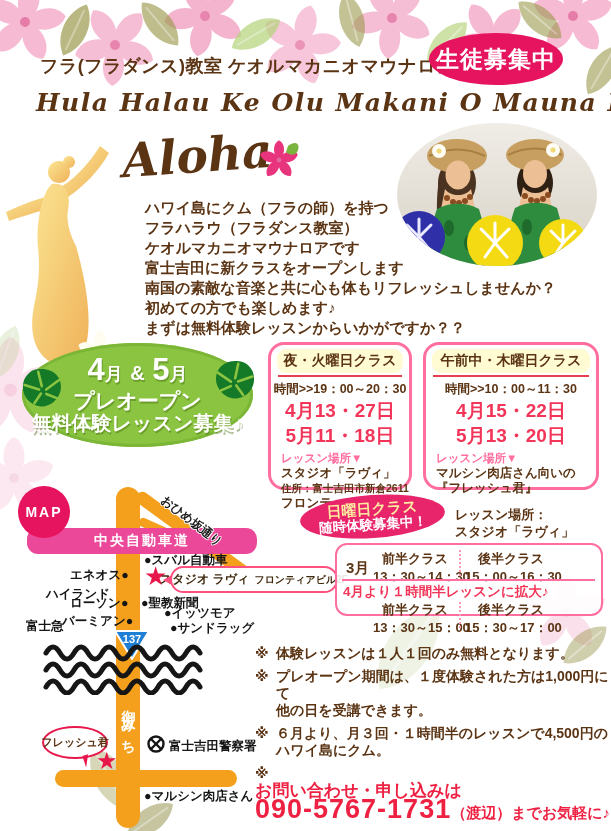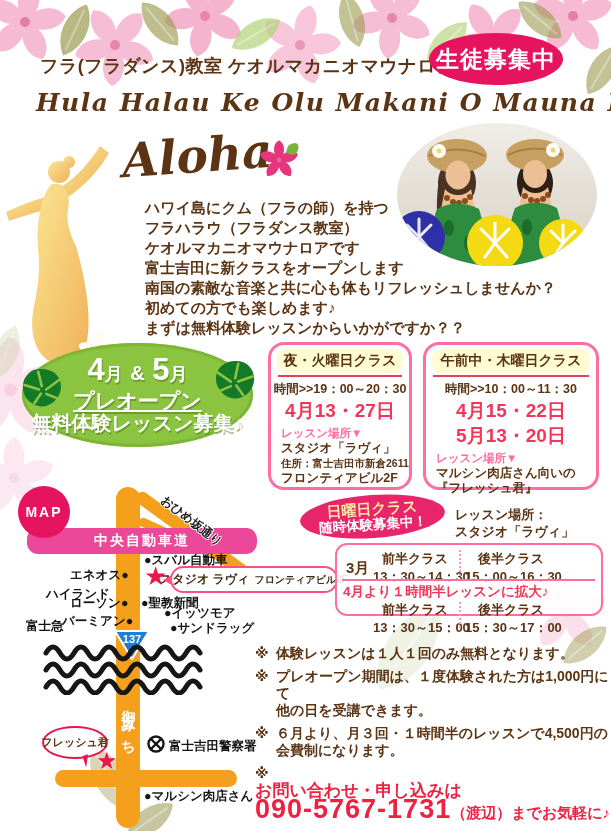--- a/index.html
+++ b/index.html
@@ -37,21 +37,21 @@
   
   .promo{
     left:22px;top:343px;width:231px;height:104px;background:#8ac440;border-radius:50%;
     display:flex;flex-direction:column;align-items:center;justify-content:center;color:#fff;text-align:center;
     box-shadow:inset 0 0 0 3px #7cb637;
   }
   .promo-l1{font-weight:bold;line-height:30px;text-shadow:1px 2px 0 rgba(70,110,20,.45);}
   .promo-l1 .big{font-size:31px;}
   .promo-l1 .small{font-size:18px;}
   .promo-l1 .amp{font-size:20px;padding:0 3px;}
-  .promo-l2{font-size:21px;font-weight:bold;line-height:22px;text-shadow:1px 2px 0 rgba(70,110,20,.45);text-decoration:underline;}
+  .promo-l2{font-size:21px;font-weight:bold;line-height:22px;text-shadow:1px 2px 0 rgba(70,110,20,.45);}
   .promo-l3{font-size:20px;font-weight:bold;line-height:23px;text-shadow:1px 2px 0 rgba(70,110,20,.45);white-space:nowrap;}
   .monstera{width:52px;height:44px;}
   .monstera.left{left:-6px;top:22px;transform:rotate(-14deg);}
   .monstera.right{right:-8px;top:14px;transform:rotate(12deg) scaleX(-1);}
 
   
   .card{
     top:342px;height:148px;background:#fff;border:3px solid #ff6e9e;border-radius:16px;
     box-sizing:border-box;text-align:center;
   }
@@ -361,20 +361,21 @@
     </div>
     <div class="promo-l2">プレオープン</div>
     <div class="promo-l3">無料体験レッスン募集♪</div>
   </div>
 
   <div class="abs z1 card c-left">
     <div class="card-header">夜・火曜日クラス</div>
     <div class="card-underline"></div>
     <div class="card-time">時間&gt;&gt;19：00～20：30</div>
     <div class="card-date">4月13・27日</div>
+    <div class="card-date">5月11・18日</div>
     <div class="card-place-label">レッスン場所▼</div>
     <div class="card-place-line">スタジオ「ラヴィ」</div>
     <div class="card-place-line small">住所：富士吉田市新倉2611</div>
     <div class="card-place-line">フロンティアビル2F</div>
   </div>
 
   <div class="abs z1 card c-right">
     <div class="card-header">午前中・木曜日クラス</div>
     <div class="card-underline"></div>
     <div class="card-time">時間&gt;&gt;10：00～11：30</div>
@@ -480,21 +481,21 @@
       <span class="note-mark">※</span>
       <span>
         <div>プレオープン期間は、１度体験された方は1,000円にて</div>
         <div>他の日を受講できます。</div>
       </span>
     </div>
     <div class="note">
       <span class="note-mark">※</span>
       <span>
         <div>６月より、月３回・１時間半のレッスンで4,500円の</div>
-        <div>会費制になります。</div>
+        <div>ハワイ島にクム。</div>
       </span>
     </div>
     <div class="note">
       <span class="note-mark">※</span>
     </div>
   </div>
 
   <div class="abs z1 contact-heading">お問い合わせ・申し込みは</div>
   <div class="abs z1 contact-line">
     <span class="contact-phone">090-5767-1731</span>

